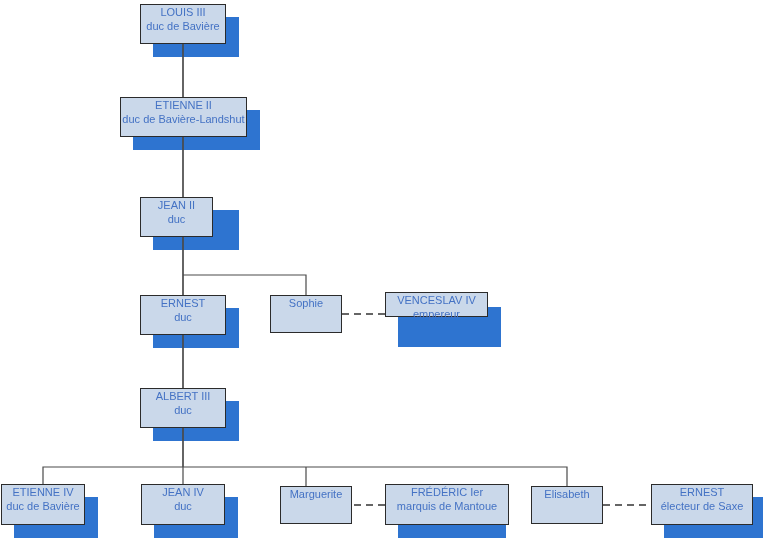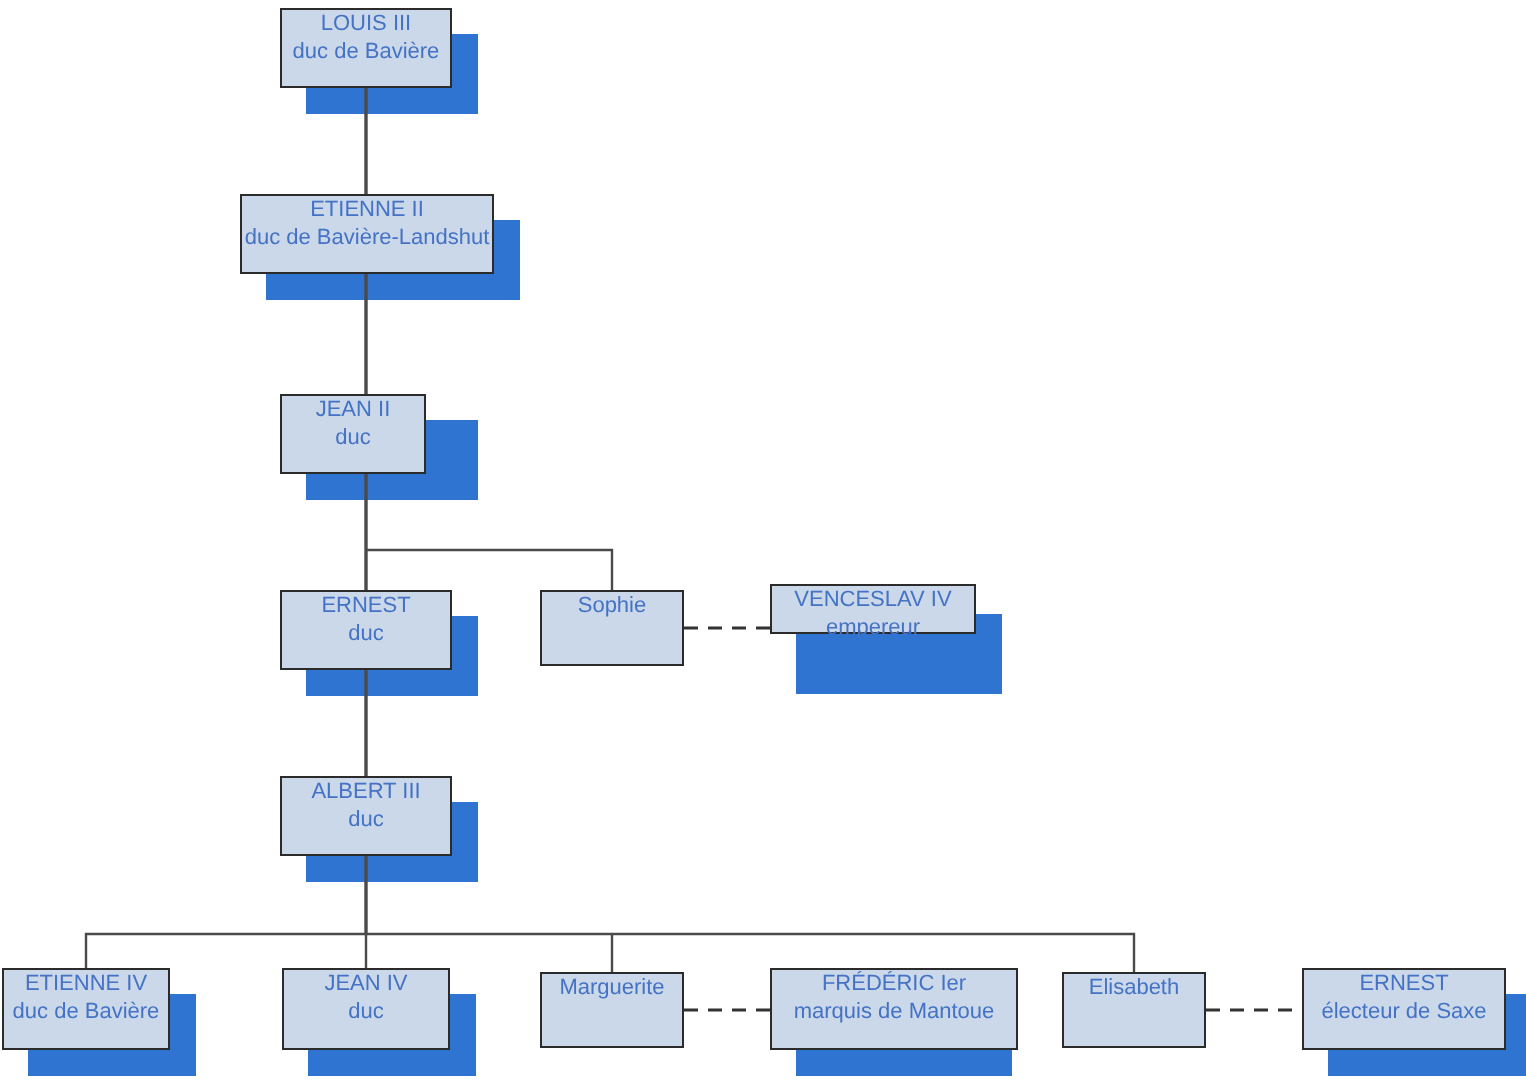--- a/index.html
+++ b/index.html
@@ -97,21 +97,21 @@
   <div class="node" style="left:1px;top:484px;width:84px;height:41px;">
     <span>ETIENNE IV</span>
     <span>duc de Bavière</span>
   </div>
 
   <div class="node" style="left:141px;top:484px;width:84px;height:41px;">
     <span>JEAN IV</span>
     <span>duc</span>
   </div>
 
-  <div class="node" style="left:270px;top:486px;width:72px;height:38px;">
+  <div class="node" style="left:280px;top:486px;width:72px;height:38px;">
     <span>Marguerite</span>
   </div>
 
   <div class="node" style="left:385px;top:484px;width:124px;height:41px;">
     <span>FRÉDÉRIC Ier</span>
     <span>marquis de Mantoue</span>
   </div>
 
   <div class="node" style="left:531px;top:486px;width:72px;height:38px;">
     <span>Elisabeth</span>

